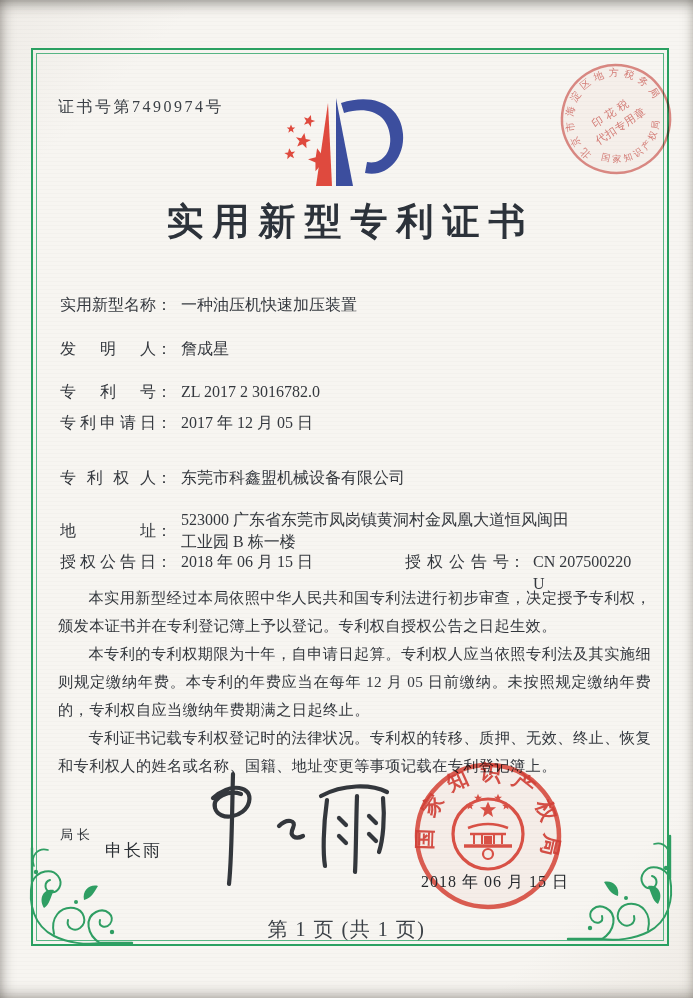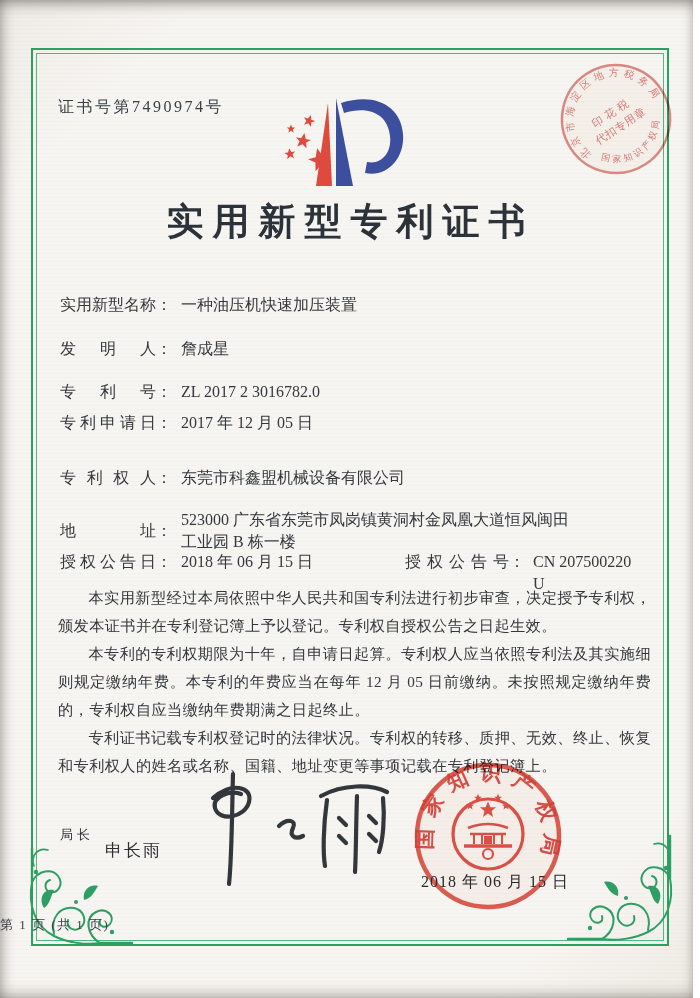--- a/index.html
+++ b/index.html
@@ -34,21 +34,21 @@
          color:#33373d;text-align:justify;letter-spacing:.4px;}
   .paras p{margin:0;text-indent:2em;}
   .signer-title{position:absolute;left:60px;top:806px;font-family:"Liberation Sans",sans-serif;
                 font-size:13px;letter-spacing:4px;color:#2d3136;font-weight:500;margin-top:20px;}
   .signer-name{position:absolute;left:60px;top:839px;font-family:"Liberation Sans",sans-serif;
                font-size:17px;letter-spacing:2px;color:#2d3136;font-weight:500;margin-left:45px;}
   .signature{position:absolute;left:175px;top:768px;}
   .seal{position:absolute;left:408px;top:756px;mix-blend-mode:multiply;}
   .seal-date{position:absolute;left:421px;top:872px;font-size:16px;letter-spacing:1px;color:#26292d;z-index:6;}
   .tax-stamp{position:absolute;left:546px;top:49px;transform:rotate(-33deg);mix-blend-mode:multiply;z-index:5;}
-  .footer{position:absolute;left:0;right:0;top:916px;font-size:13px;
+  .footer{position:absolute;left:0;right:0;top:916px;text-align:center;font-size:20px;
           letter-spacing:1.5px;color:#3b4046;}
   .corner{position:absolute;}
   .corner.bl{left:24px;top:842px;}
   .corner.br{left:566px;top:832px;transform:scaleX(-1);}
 </style>
 </head>
 <body>
 
 <div class="page">
 

